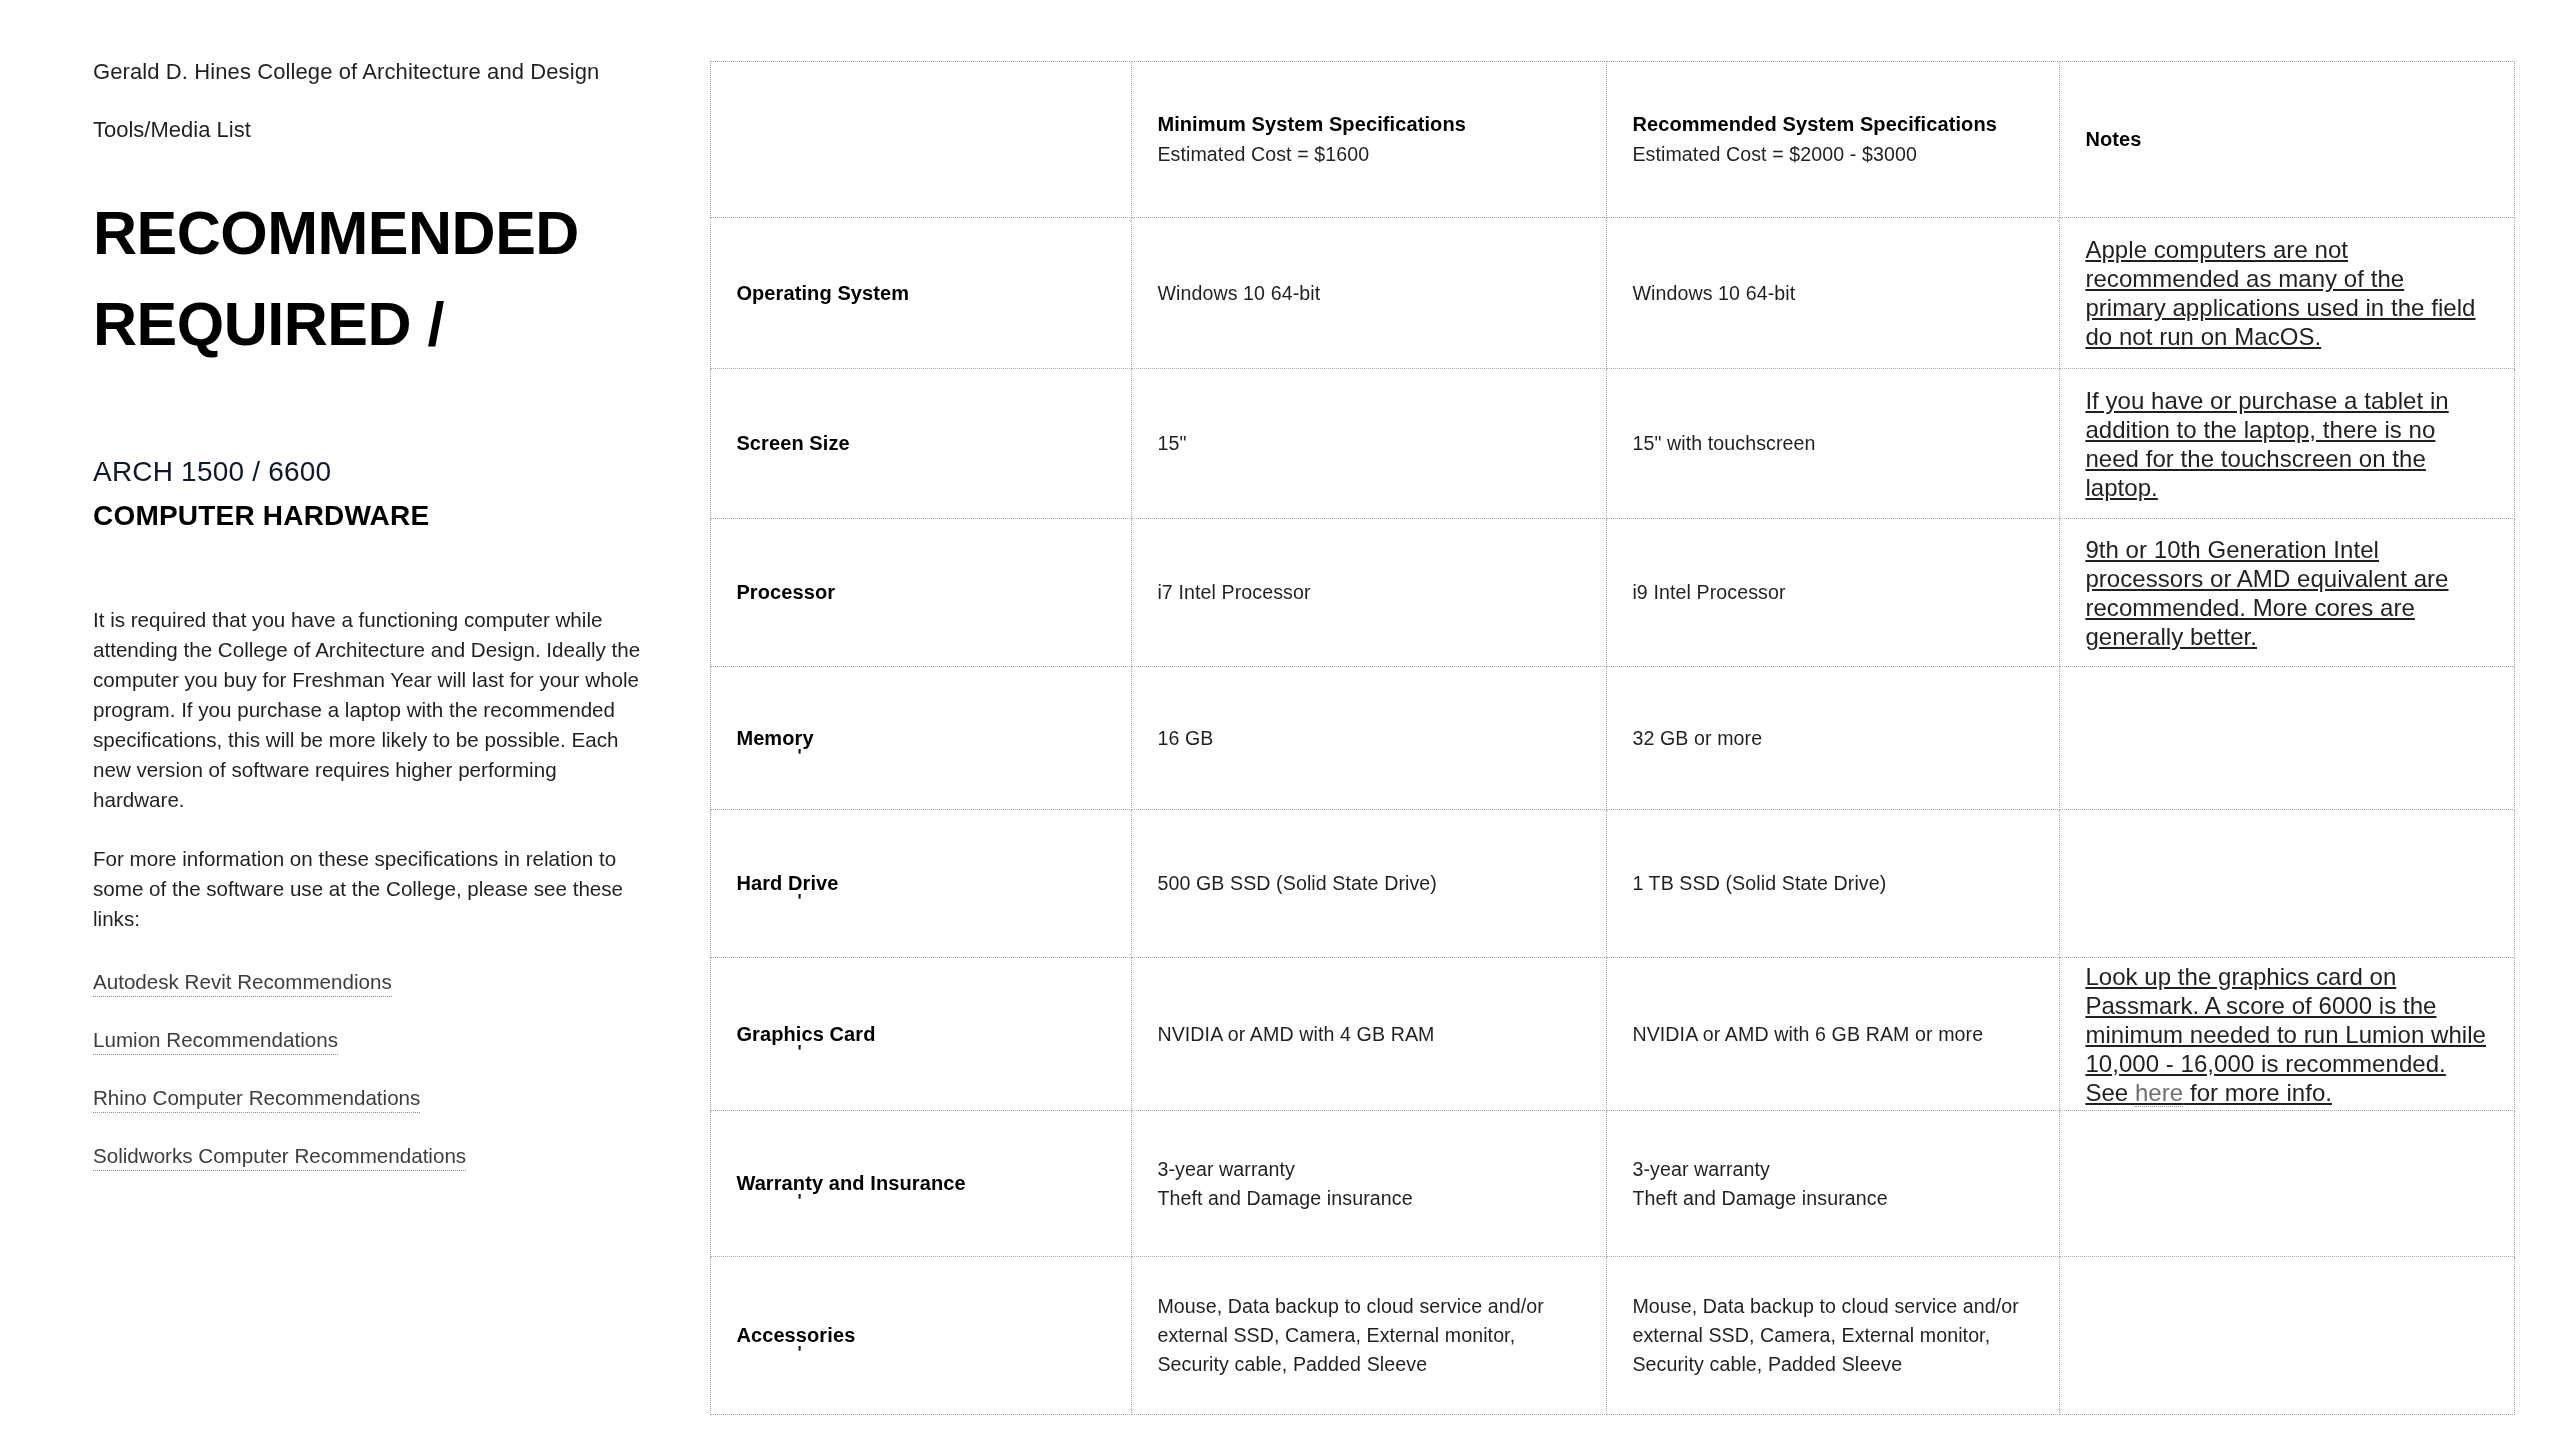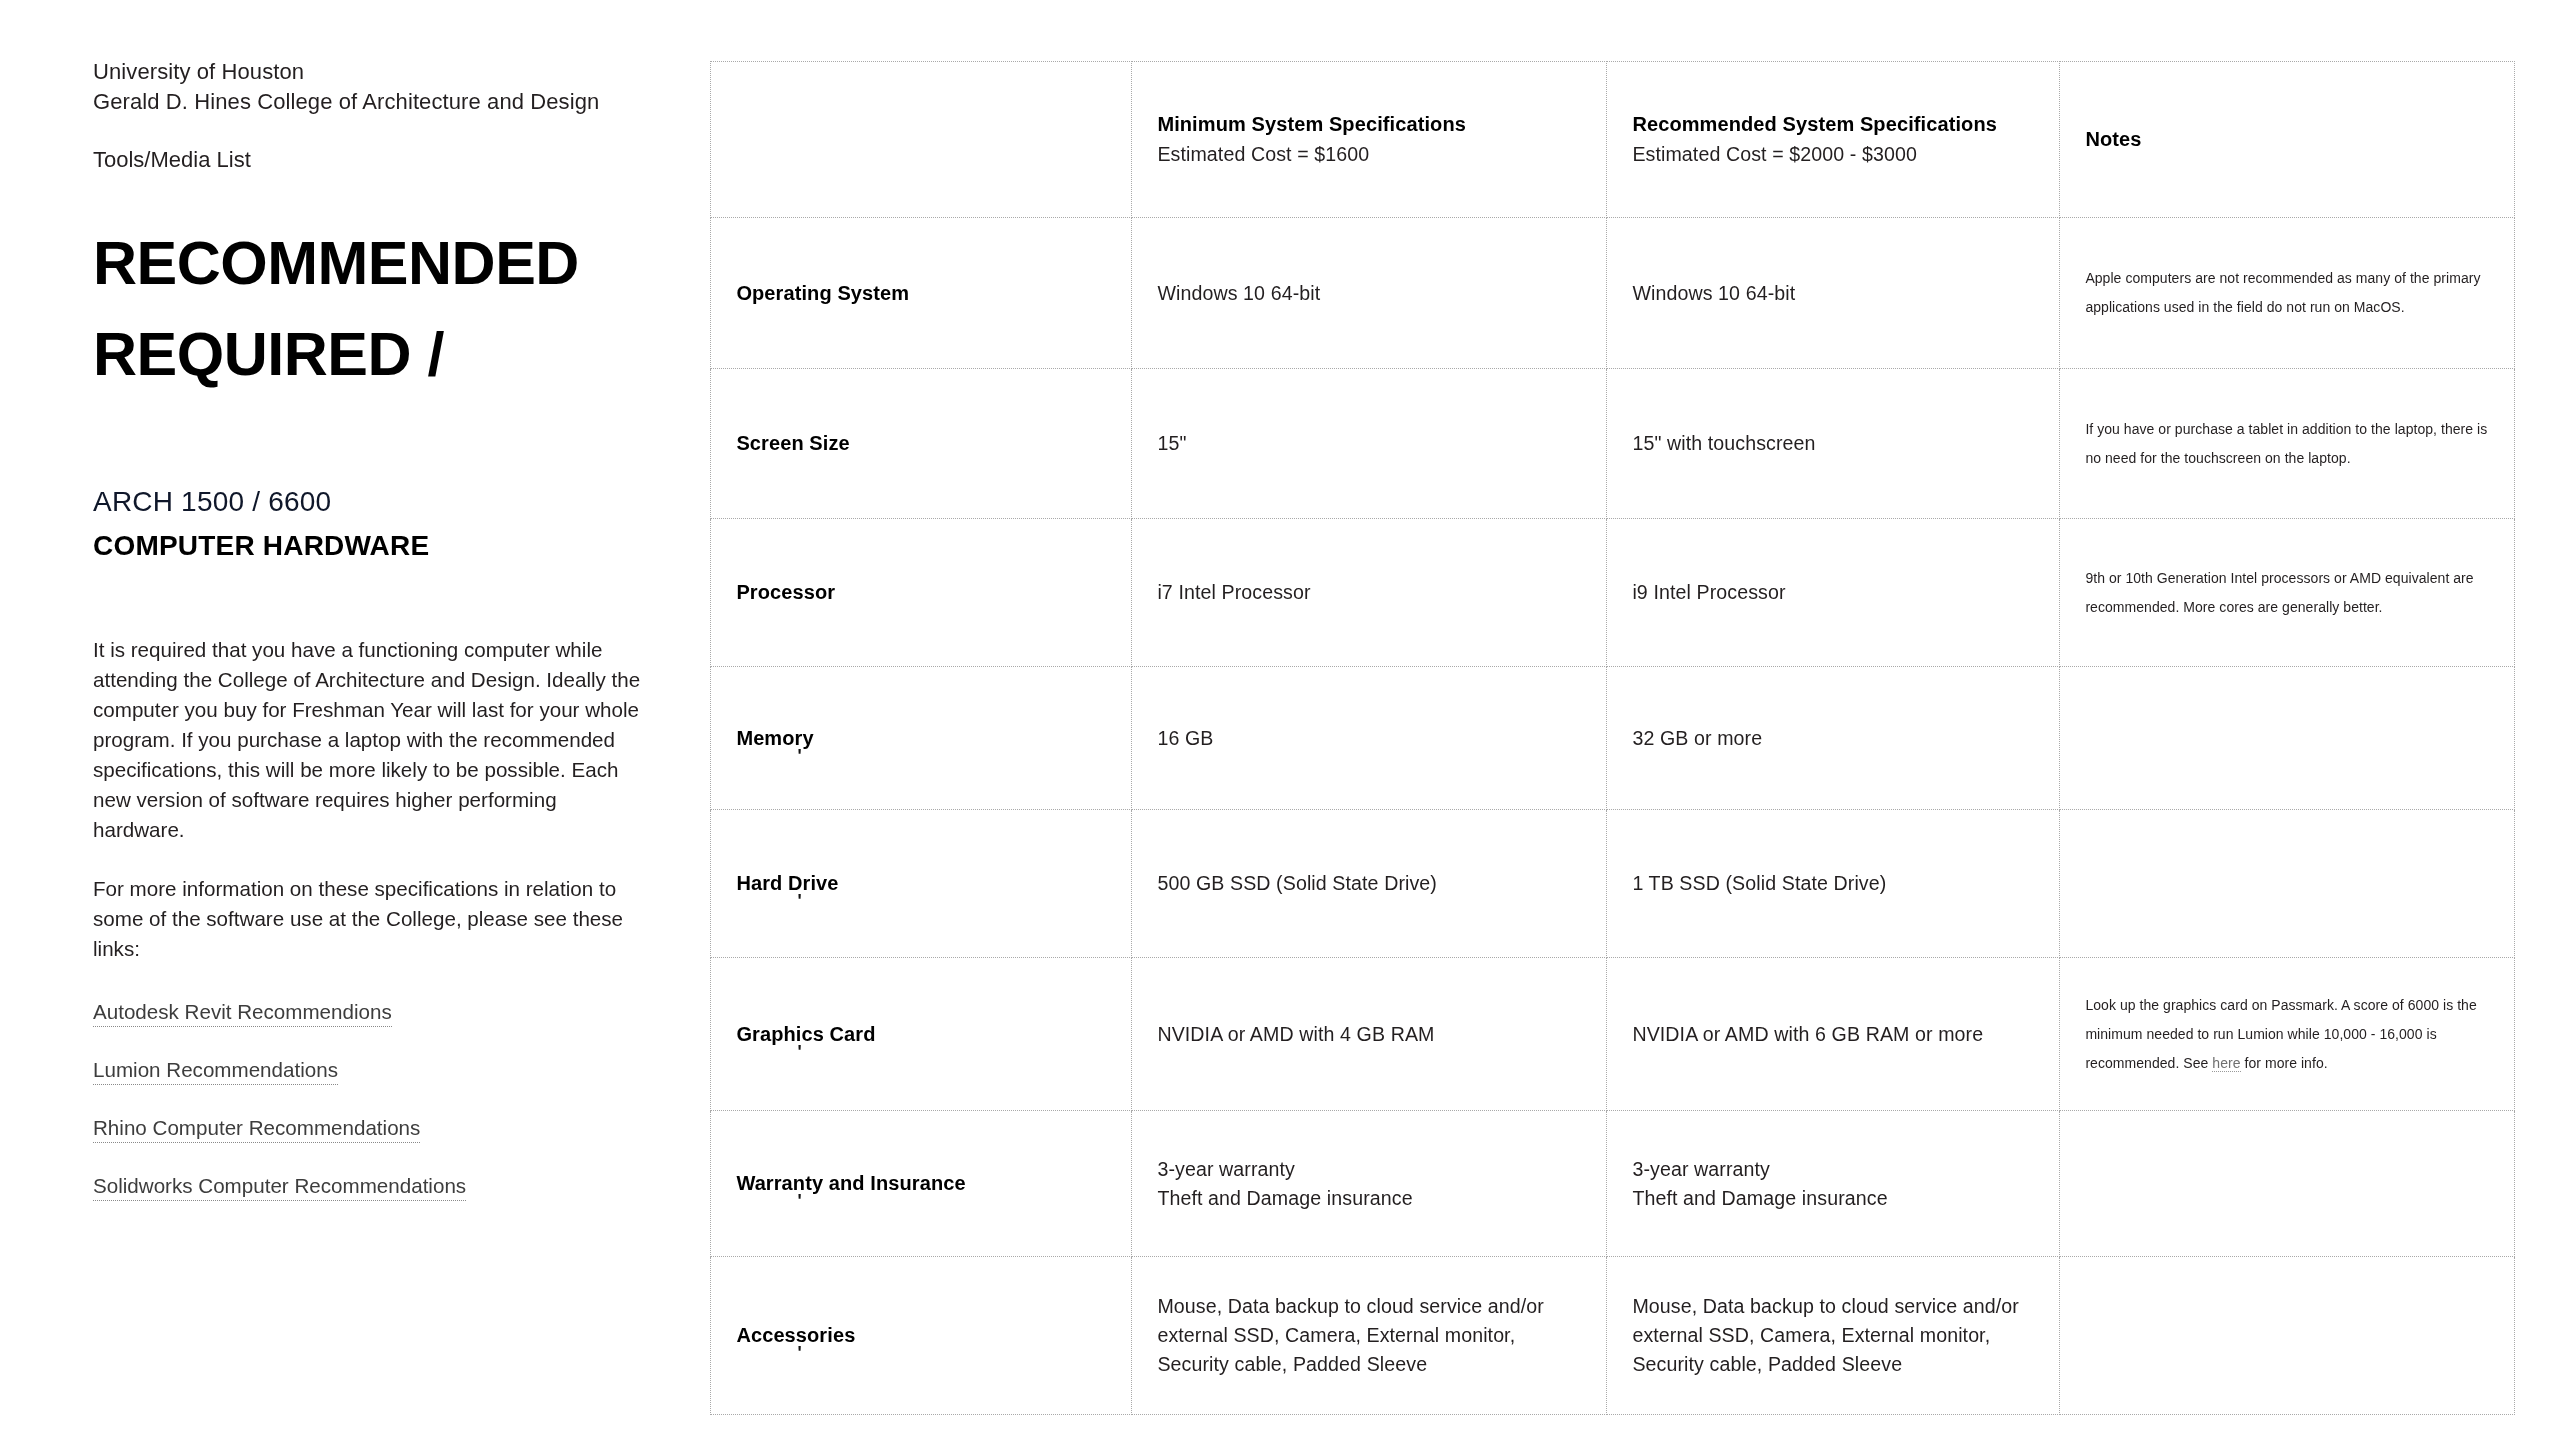--- a/index.html
+++ b/index.html
@@ -161,24 +161,25 @@
   }
 
   .cell-text {
     font-size: 19.6px;
     color: #231f20;
     line-height: 29px;
     letter-spacing: 0.1px;
   }
 
   .note-text {
-    font-size: 14px;
+    font-size: 24px;
     color: #231f20;
     line-height: 29px;
     letter-spacing: 0.05px;
+    text-decoration: underline;
   }
 
   .inline-link {
     color: #6f6f6f;
     text-decoration: none;
     border-bottom: 1px dotted #9a9a9a;
   }
 
   
   tr.r-os    td { height: 150px; }
@@ -188,21 +189,20 @@
   tr.r-hdd   td { height: 147px; }
   tr.r-gpu   td { height: 152px; }
   tr.r-war   td { height: 145px; }
   tr.r-acc   td { height: 157px; }
 </style>
 </head>
 <body>
 
 <div class="left-panel">
 
-  <div class="org-line">University of Houston</div>
   <div class="org-line">Gerald D. Hines College of Architecture and Design</div>
 
   <div class="tools-media">Tools/Media List</div>
 
   <div class="big-title">
     <div>RECOMMENDED</div>
     <div>REQUIRED /</div>
   </div>
 
   <div class="course-code">ARCH 1500 / 6600</div>

